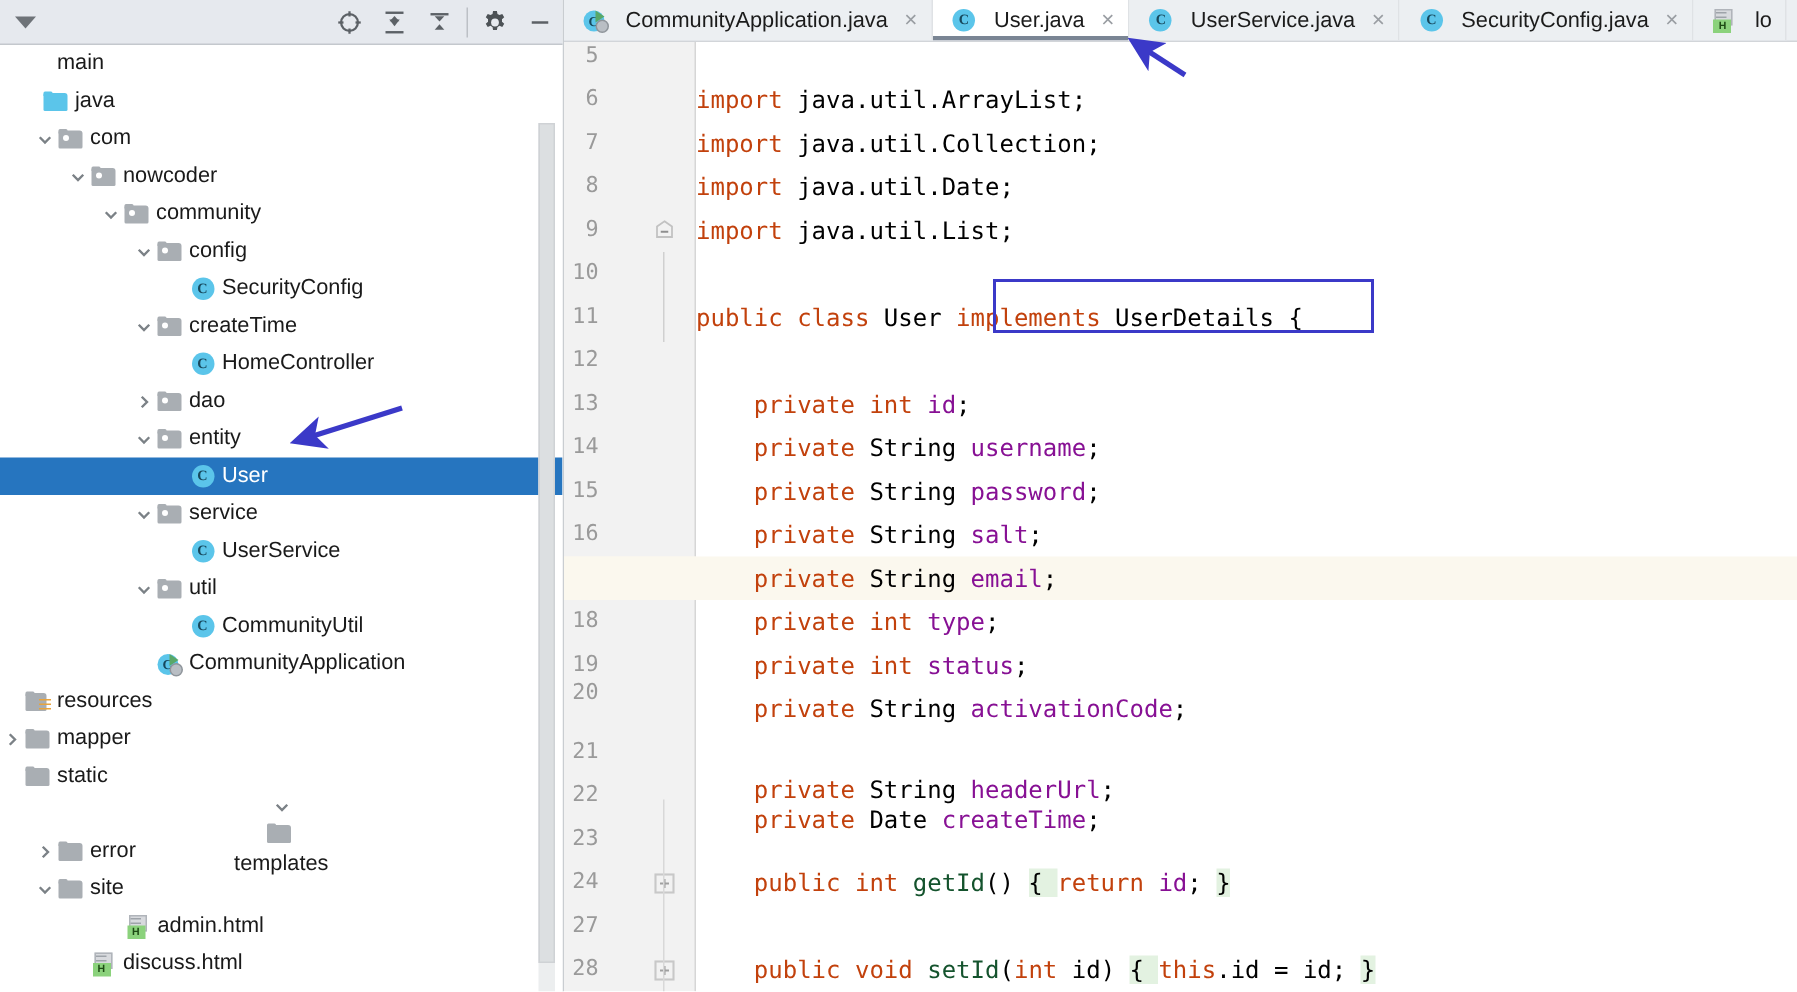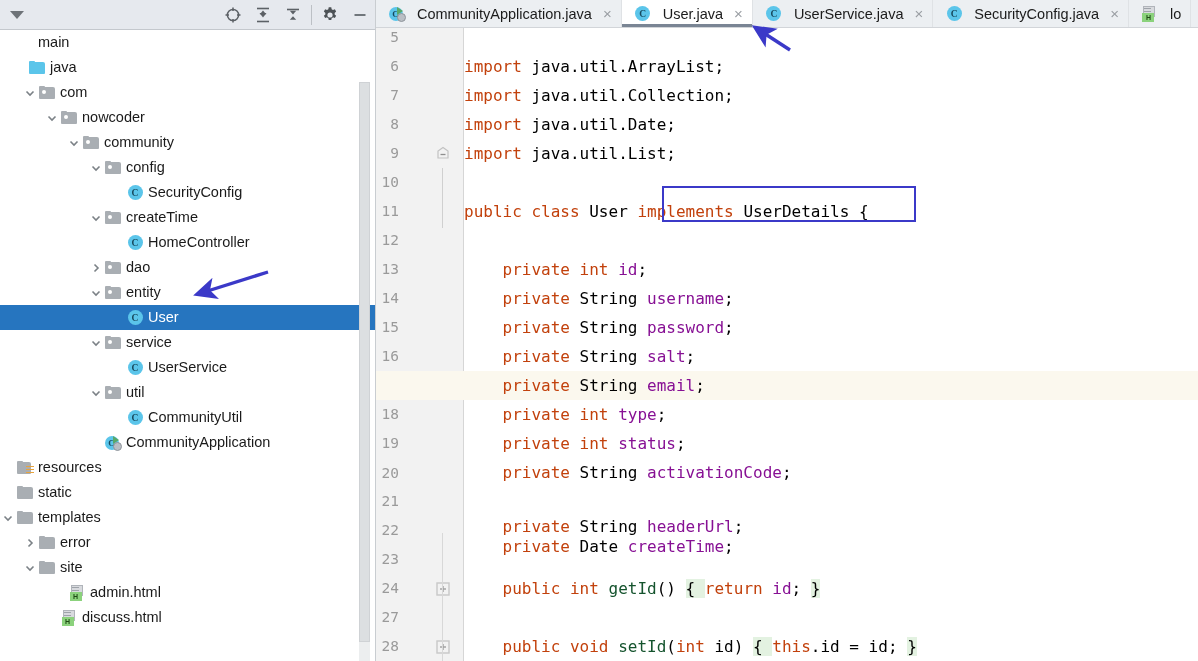--- a/index.html
+++ b/index.html
@@ -448,30 +448,44 @@
               <span class="tab"></span>
               <span class="bk"></span>
               <span class="l1"></span>
               <span class="l2"></span>
               <span class="l3"></span>
             </span>
           </span>
           <span class="nlabel">resources</span>
         </div>
         <div class="node" style="padding-left: 0px;">
-          <span class="twisty"></span>
+          <span class="twisty">
+            <svg width="12" height="12" viewBox="0 0 12 12">
+              <polyline class="chev" points="4.5,2.5 8,6 4.5,9.5"></polyline>
+            </svg>
+          </span>
           <span class="icon-slot">
             <span class="fold-ico">
               <span class="tab"></span>
               <span class="bk"></span>
             </span>
           </span>
+          <span class="nlabel">mapper</span>
+        </div>
+        <div class="node" style="padding-left: 0px;">
+          <span class="twisty"></span>
+          <span class="icon-slot">
+            <span class="fold-ico">
+              <span class="tab"></span>
+              <span class="bk"></span>
+            </span>
+          </span>
           <span class="nlabel">static</span>
         </div>
-        <div class="node" style="padding-left: 0px;">
+        <div class="node" style="padding-left: 0px; flex-direction: column;">
           <span class="twisty">
             <svg width="12" height="12" viewBox="0 0 12 12">
               <polyline class="chev" points="2.5,4.5 6,8 9.5,4.5"></polyline>
             </svg>
           </span>
           <span class="icon-slot">
             <span class="fold-ico">
               <span class="tab"></span>
               <span class="bk"></span>
             </span>
@@ -499,21 +513,21 @@
             </svg>
           </span>
           <span class="icon-slot">
             <span class="fold-ico">
               <span class="tab"></span>
               <span class="bk"></span>
             </span>
           </span>
           <span class="nlabel">site</span>
         </div>
-        <div class="node" style="padding-left: 52px;">
+        <div class="node" style="padding-left: 67px;">
           <span class="twisty"></span>
           <span class="icon-slot">
             <span class="html-ico">
               <span class="pg"></span>
               <span class="cn"></span>
               <span class="cn2"></span>
               <span class="h">H</span>
             </span>
           </span>
           <span class="nlabel">admin.html</span>
@@ -598,21 +612,21 @@
           <div class="lnum" style="top: 169px; line-height: 29px;">11</div>
           <div class="lnum" style="top: 198px; line-height: 29px; margin-left: 44px;">12</div>
           <div class="lnum" style="top: 227px; line-height: 29px;">13</div>
           <div class="lnum" style="top: 256px; line-height: 29px;">14</div>
           <div class="lnum" style="top: 285px; line-height: 29px;">15</div>
           <div class="lnum" style="top: 314px; line-height: 29px;">16</div>
           <div style="position: absolute; left: 0px; width: 88px; height: 29px; background: rgb(251, 248, 238); top: 343px;"></div>
           <div class="lnum" style="top: 343px; line-height: 29px;">17</div>
           <div class="lnum" style="top: 372px; line-height: 29px;">18</div>
           <div class="lnum" style="top: 401px; line-height: 29px;">19</div>
-          <div class="lnum" style="top: 431px; line-height: 29px; margin-left: 32px;">20</div>
+          <div class="lnum" style="top: 420px; line-height: 29px; margin-left: 32px;">20</div>
           <div class="lnum" style="top: 459px; line-height: 29px;">21</div>
           <div class="lnum" style="top: 488px; line-height: 29px;">22</div>
           <div class="lnum" style="top: 517px; line-height: 29px;">23</div>
           <div class="lnum" style="top: 546px; line-height: 29px;">24</div>
           <div class="foldmark" style="top: 554px;"><svg width="14" height="14" viewBox="0 0 14 14">
               <rect x="1" y="1" width="12" height="12" fill="#f2f2f2" stroke="#c8c8c8" stroke-width="1.4"></rect>
               <line x1="4" y1="7" x2="10" y2="7" stroke="#a0a0a0" stroke-width="1.4"></line>
               <line x1="7" y1="4" x2="7" y2="10" stroke="#a0a0a0" stroke-width="1.4"></line>
             </svg></div>
           <div class="lnum" style="top: 575px; line-height: 29px;">27</div>

